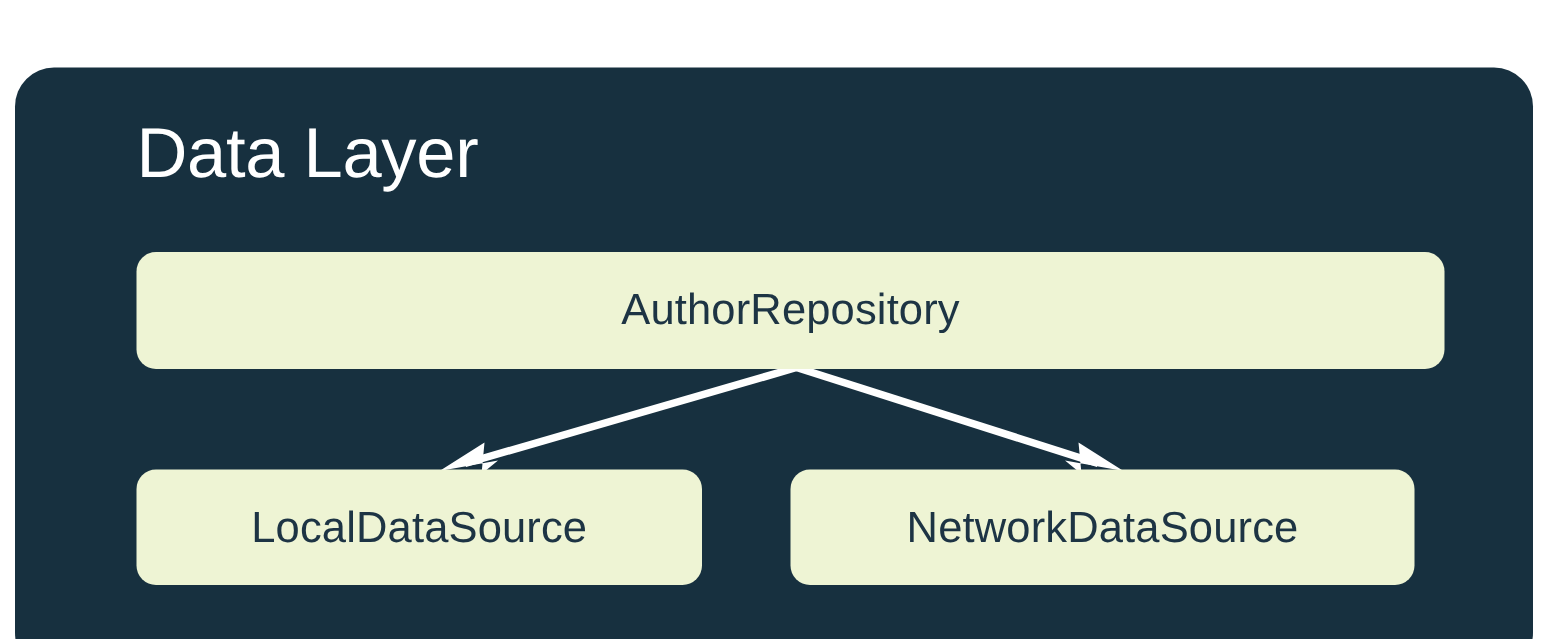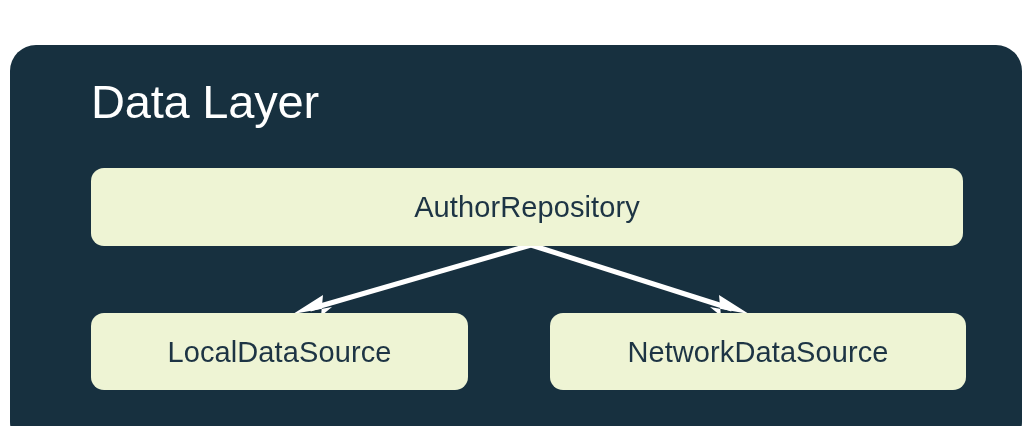--- a/index.html
+++ b/index.html
@@ -70,21 +70,21 @@
     width: 872px;
     height: 78px;
   }
   #node-local {
     left: 81px;
     top: 268px;
     width: 377px;
     height: 77px;
   }
   #node-network {
-    left: 540px;
+    left: 517px;
     top: 268px;
     width: 416px;
     height: 77px;
   }
 
   
   #connectors {
     position: absolute;
     left: 0;
     top: 0;

